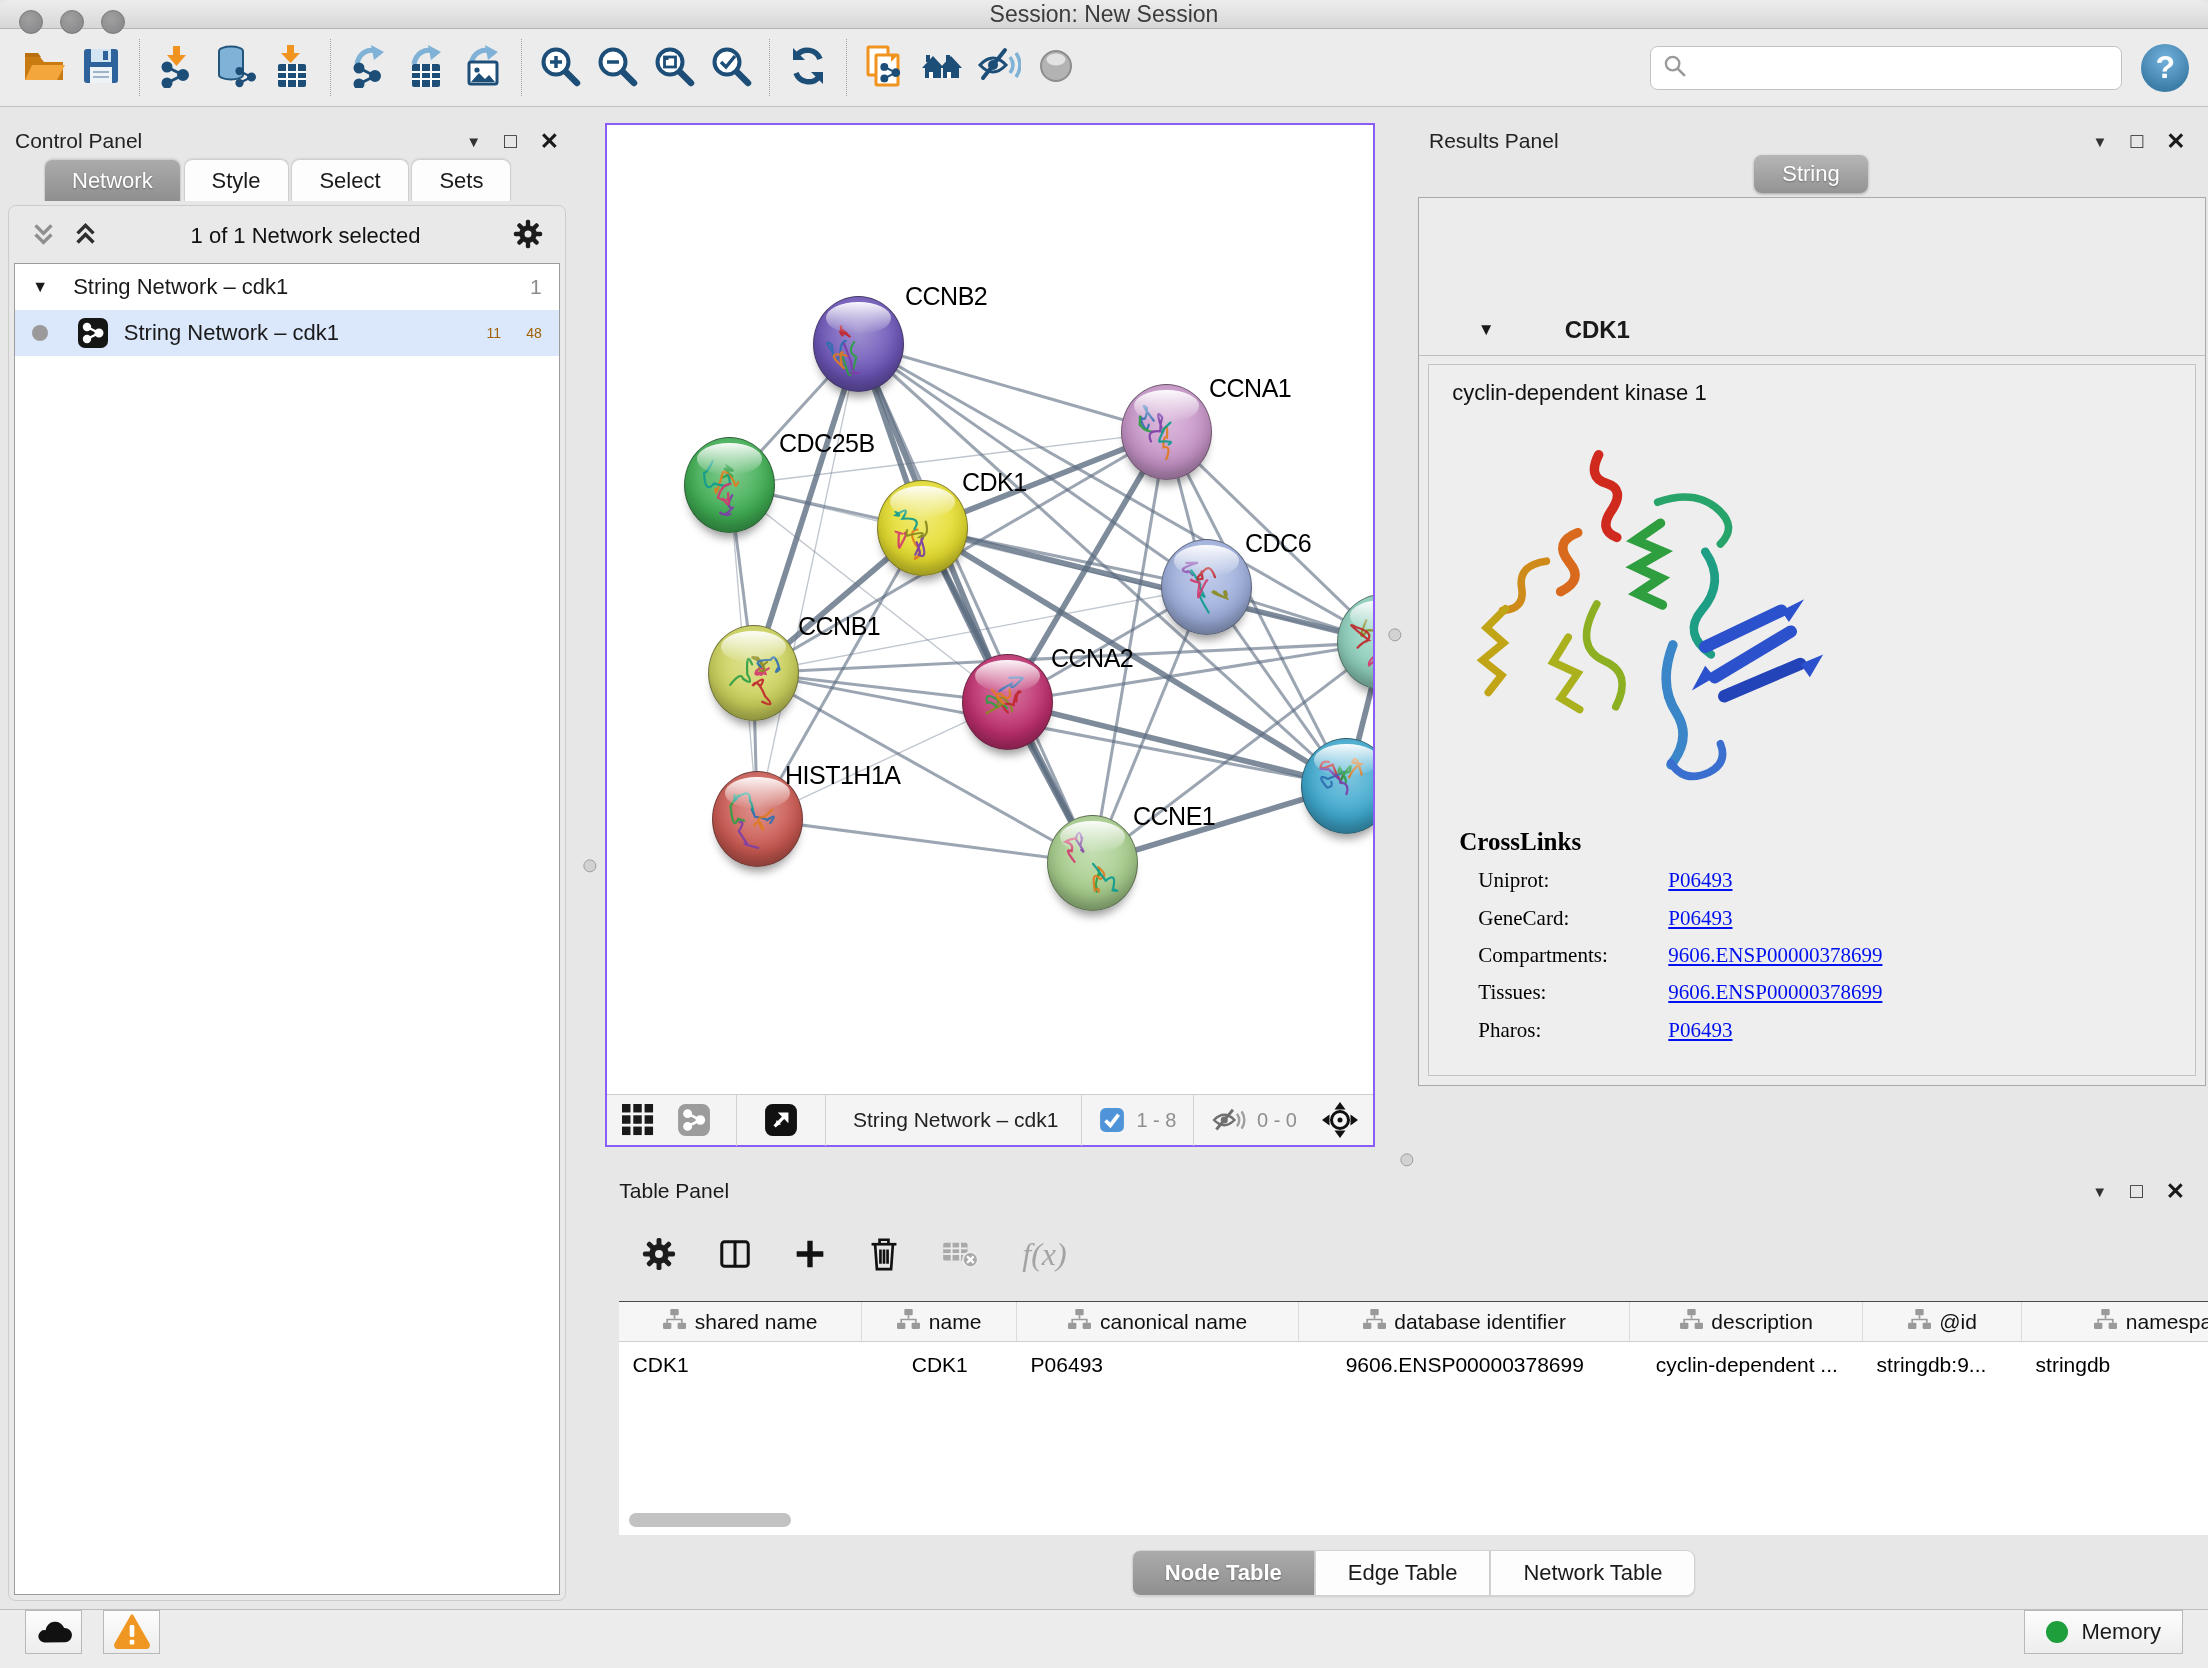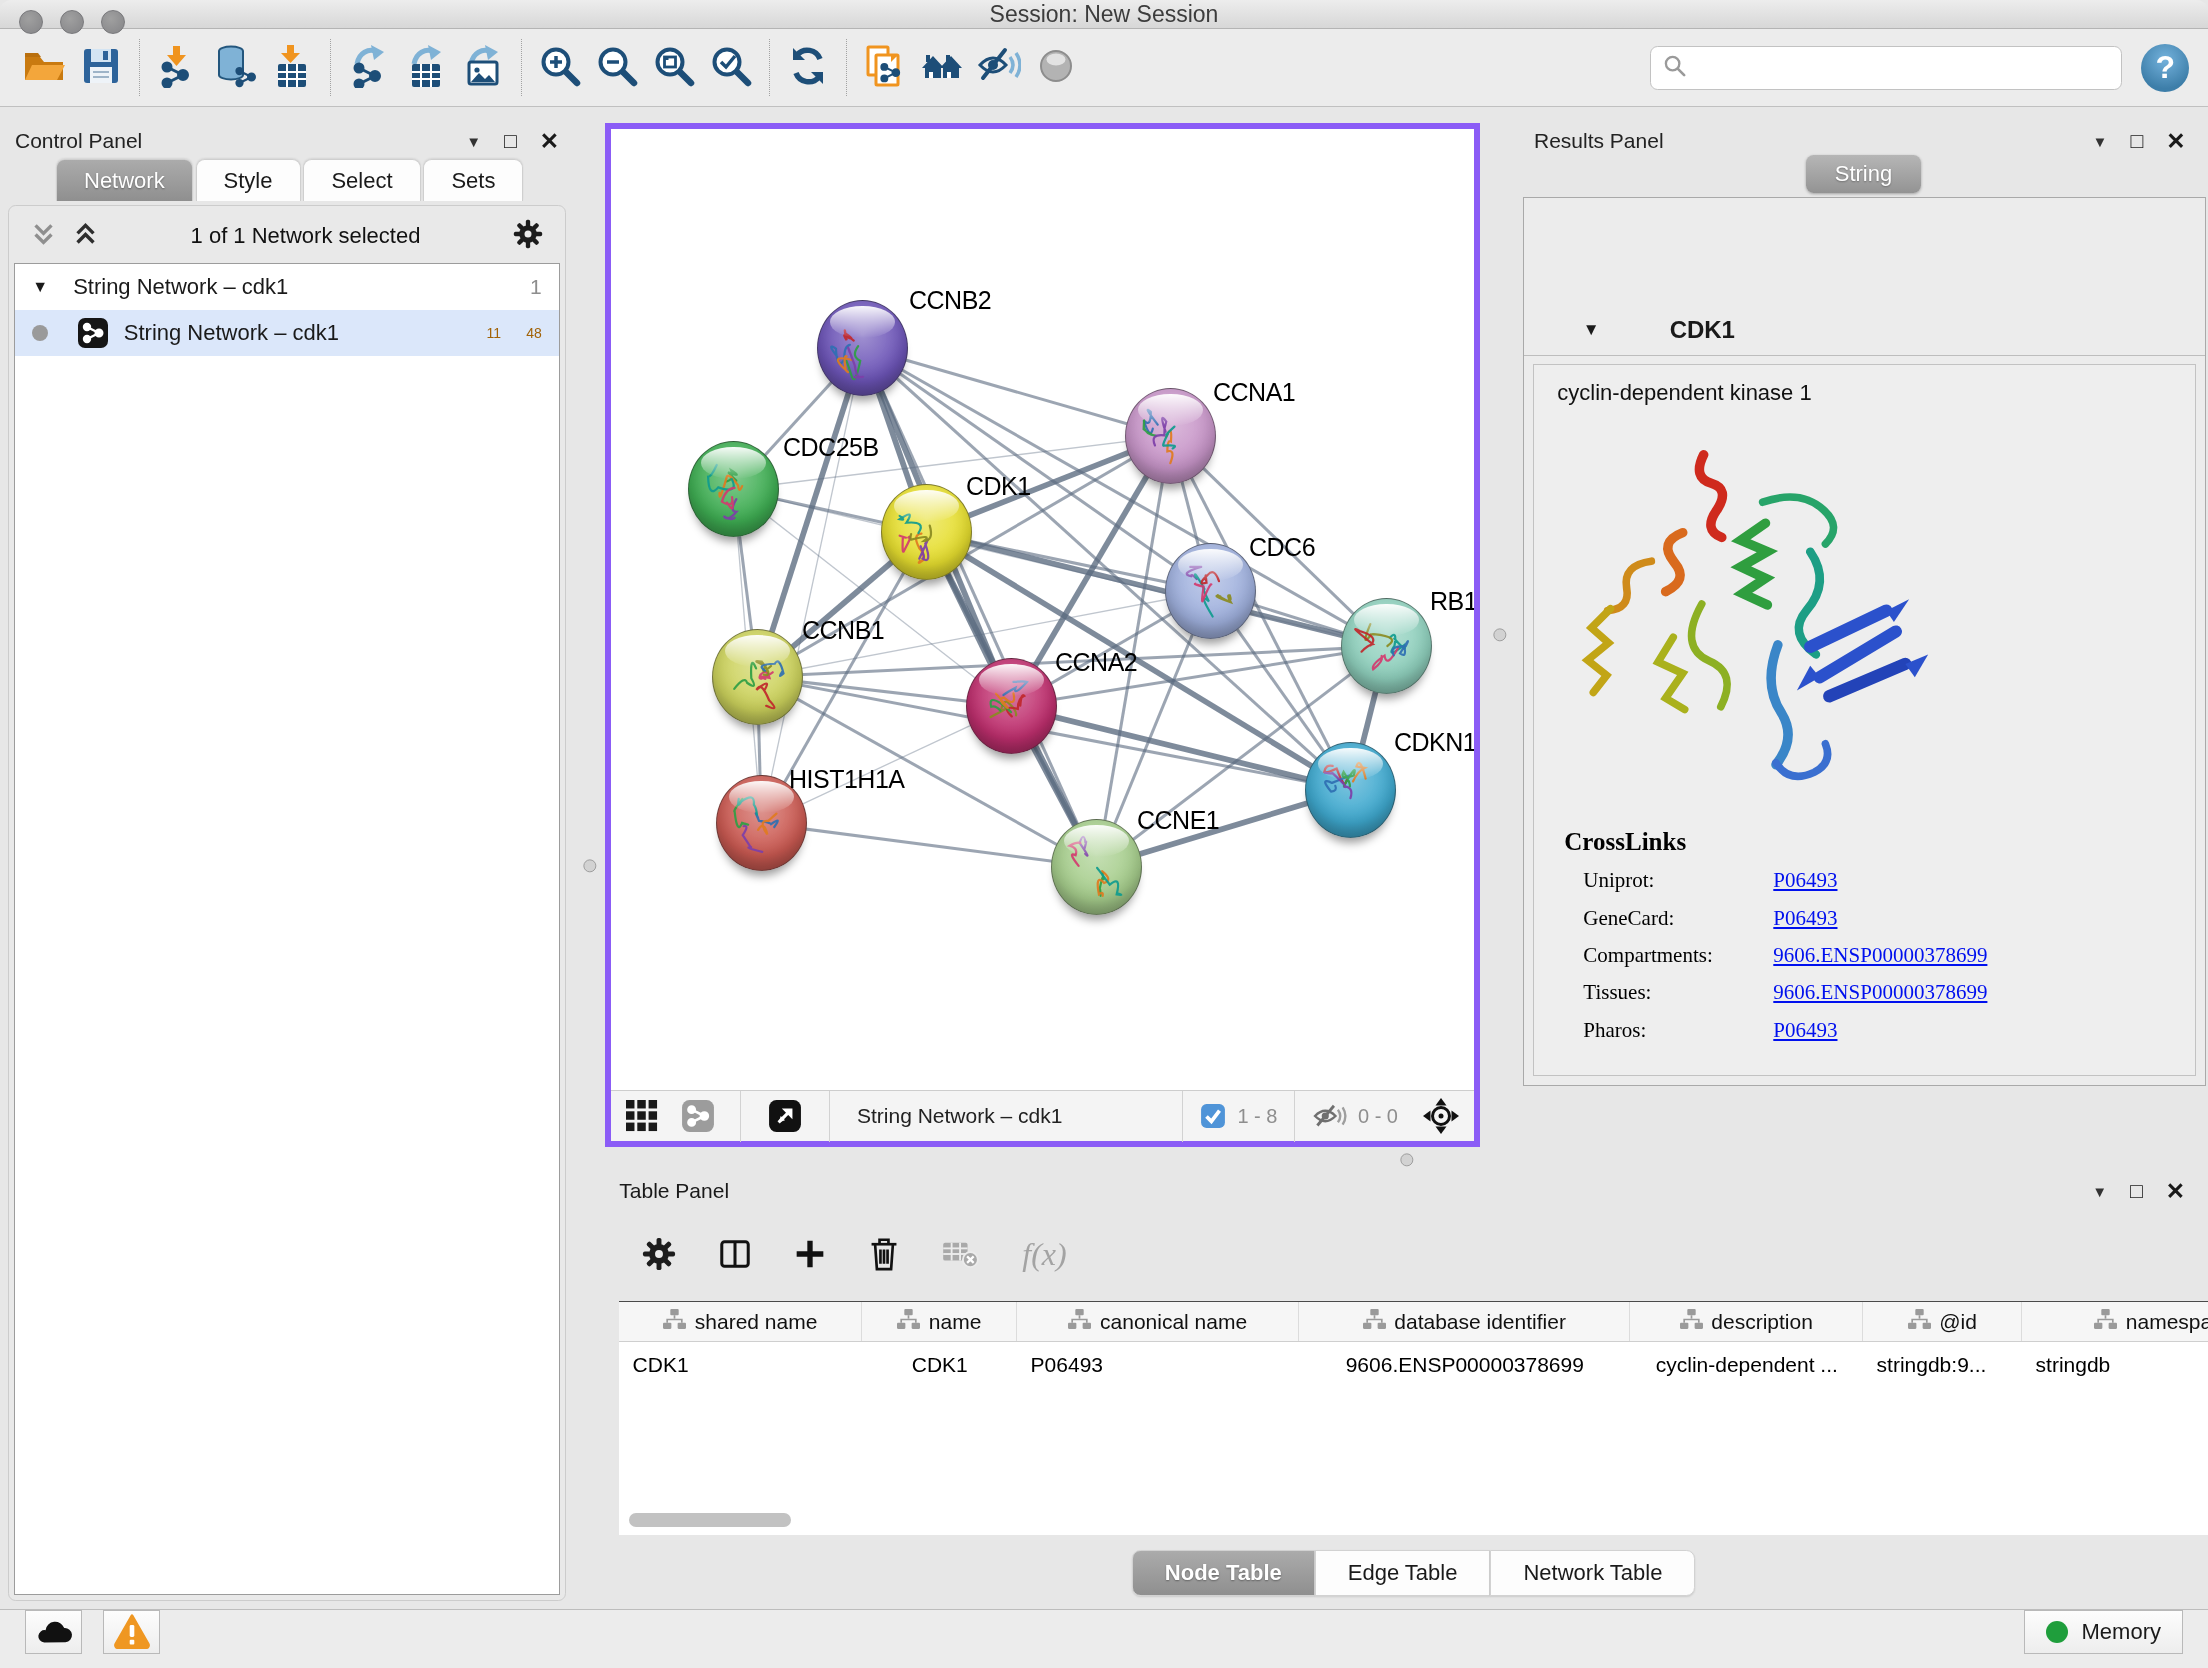--- a/index.html
+++ b/index.html
@@ -38,21 +38,21 @@
   }
   
   .main { position:absolute; top:123px; bottom:59px; left:0; right:0; display:flex; }
   .panel-head { height:36px; display:flex; align-items:center; font-size:21px; color:#222; padding:0 15px; }
   .panel-controls { margin-left:auto; display:flex; align-items:center; gap:23px; color:#1a1a1a; }
   .pc-min { font-size:15px; color:#333; }
   .pc-float { font-size:21px; }
   .pc-close { font-size:23px; font-weight:bold; }
   
   .control-panel { width:574px; position:relative; flex:none; }
-  .cp-tabs { display:flex; margin-left:56px; position:relative; z-index:2; }
+  .cp-tabs { display:flex; margin-left:44px; position:relative; z-index:2; }
   .tab {
     height:42px; padding:0 27px; display:flex; align-items:center; justify-content:center;
     font-size:22px; background:#fdfdfd; border:1px solid #cfcfcf; border-bottom:none;
     border-radius:8.6px 8.6px 0 0; margin-right:2.9px; box-shadow:0 -1px 1.9px rgba(0,0,0,.08);
   }
   .tab.active { background:linear-gradient(#ababab,#8f8f8f); color:#fff; text-shadow:0 1px 1.9px rgba(0,0,0,.35); }
   .cp-body {
     position:absolute; left:7.6px; right:7.6px; top:82px; bottom:7.6px;
     background:#e9e9e9; border:1px solid #cccccc; border-radius:7.6px; padding:5.7px;
   }
@@ -72,21 +72,21 @@
   .split-h { height:25px; position:relative; }
   .grip {
     position:absolute; width:13.3px; height:13.3px; border-radius:50%;
     background:#d2d2d2; border:1px solid #9e9e9e;
     left:50%; top:50%; transform:translate(-50%,-50%);
   }
   
   .right-area { flex:1; display:flex; flex-direction:column; min-width:0; }
   .top-row { height:1024px; display:flex; }
   
-  .network-view { width:875px; flex:none; border:6px solid #8b5cf6; background:#fff; display:flex; flex-direction:column; }
+  .network-view { width:770px; flex:none; border:2px solid #8b5cf6; background:#fff; display:flex; flex-direction:column; }
   .canvas { flex:1; position:relative; overflow:hidden; }
   .canvas svg.edges { position:absolute; inset:0; }
   .node {
     position:absolute; width:91px; height:96px; border-radius:50%;
     border:1px solid rgba(30,30,30,.5);
     box-shadow: 0 9.5px 9.5px -4.8px rgba(0,0,0,.4), inset 0 -11.4px 19px rgba(0,0,0,.22);
   }
   .node .gloss {
     position:absolute; left:14%; top:5%; width:72%; height:34%;
     border-radius:50%; background:linear-gradient(rgba(255,255,255,.95), rgba(255,255,255,0));

